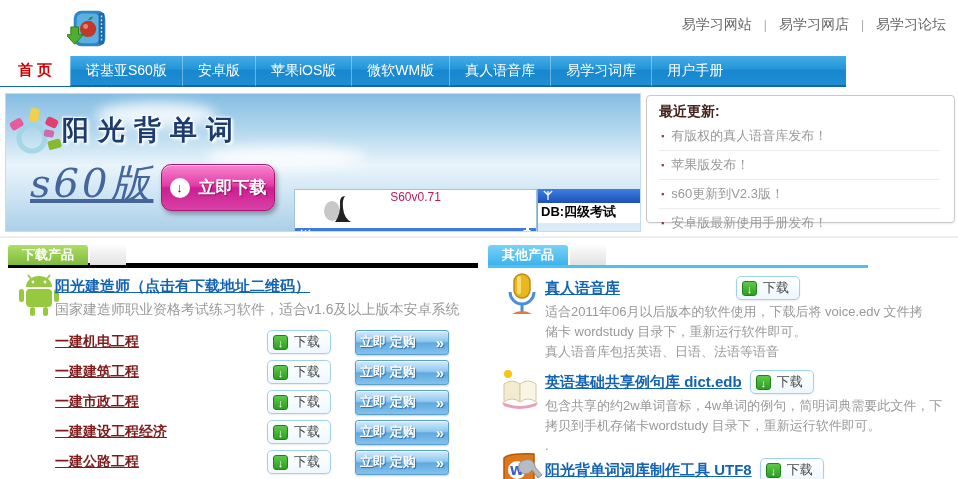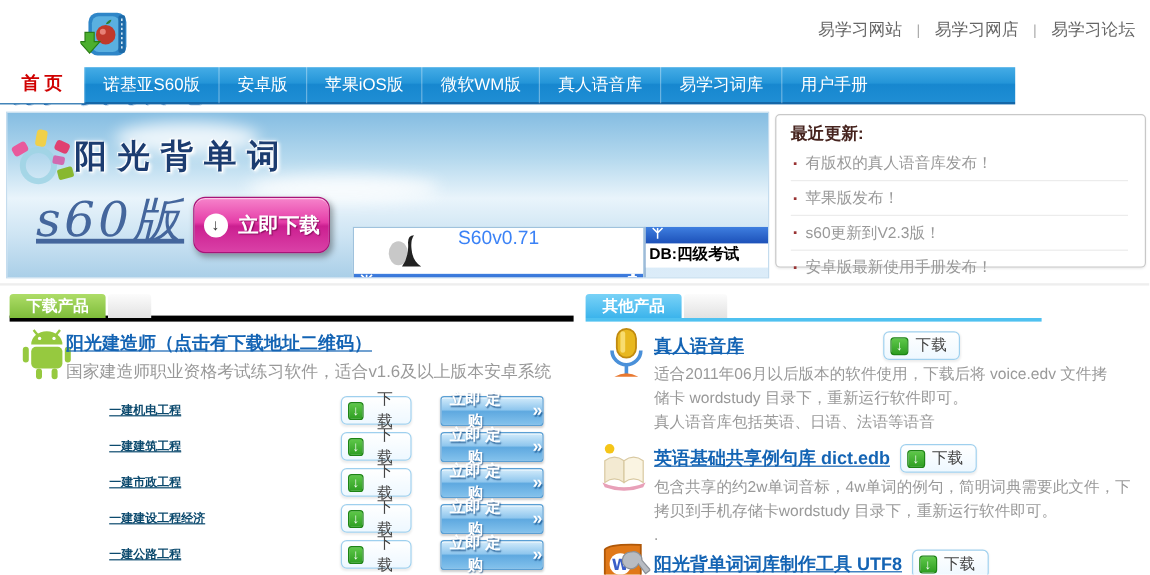--- a/index.html
+++ b/index.html
@@ -41,21 +41,21 @@
     background:linear-gradient(180deg,#f684cb 0%,#e53da8 45%,#cb1f90 52%,#da41a7 100%);
     box-shadow:2px 3px 5px rgba(0,0,0,.35), inset 0 1px 0 rgba(255,255,255,.55); }
   .buy-circle { width:20px; height:20px; border-radius:50%; background:#fff; color:#333;
     font-size:13px; font-weight:bold; line-height:20px; text-align:center; }
   .buy-label { color:#fff; font-weight:bold; font-size:17px; text-shadow:1px 1px 1px rgba(110,0,70,.7); }
   
   .phone1 { position:absolute; left:288px; top:95px; width:243px; height:136px; background:#fff;
     border:1px solid #9fc2dd; overflow:hidden; }
   .p1-titlebar { position:relative; height:38px; background:#fff; text-align:center; }
   .p1-app { font-size:16px; color:#111; padding-top:2px; }
-  .p1-ver { font-size:16px; color:#3b82f6; }
+  .p1-ver { font-size:12px; color:#be185d; }
   .p1-logo { position:absolute; left:26px; top:4px; }
   .sigbar { height:15px; display:flex; align-items:center; justify-content:space-between; padding:0 5px;
     background:linear-gradient(180deg,#3f7fe0,#1c50b8); }
   .battery { width:8px; height:11px; border:1px solid #fff; border-radius:1px; position:relative; }
   .battery:before { content:""; position:absolute; left:2px; top:-3px; width:3px; height:2px; background:#fff; }
   
   .phone2 { position:absolute; left:531px; top:95px; width:110px; height:136px; overflow:hidden;
     border-left:1px solid #88a8cc; background:linear-gradient(180deg,#d5e8f7,#eaf5fc); }
   .p2-db { height:20px; background:#fff; font-weight:bold; font-size:13px; color:#000;
     padding-left:3px; white-space:nowrap; }
@@ -81,22 +81,22 @@
   .sec-tab.blue  { background:linear-gradient(180deg,#79d2f7,#3cb4ec); }
   .sec-stub { display:inline-block; width:36px; height:20px; margin-left:2px; vertical-align:bottom;
     background:linear-gradient(180deg,#fcfcfc,#e2e2e2); border-radius:3px 3px 0 0; }
   
   .android-icon { position:absolute; left:16px; top:271px; }
   .main-link { position:absolute; left:55px; top:277px; font-size:15px; font-weight:bold;
     color:#1464b4; text-decoration:underline; cursor:pointer; }
   .main-desc { position:absolute; left:55px; top:301px; font-size:14px; color:#999; white-space:nowrap; }
   .prows { position:absolute; left:55px; top:327px; width:398px; }
   .prow { display:flex; align-items:center; height:30px; }
-  .plink { width:212px; font-size:10px; font-weight:bold; color:#0c4a6e; text-decoration:underline;
-    cursor:pointer;margin-left:36px; }
+  .plink { width:212px; font-size:14px; font-weight:bold; color:#7f1d1d; text-decoration:underline;
+    cursor:pointer; }
   .dl-btn { display:inline-flex; align-items:center; gap:6px; height:24px; padding:0 10px 0 5px;
     background:linear-gradient(180deg,#ffffff,#eef8ff); border:1px solid #9fd0ee; border-radius:5px;
     cursor:pointer; box-shadow:0 1px 2px rgba(0,0,0,.08); font-family:inherit; }
   .dl-ic { width:15px; height:15px; border-radius:3px; background:linear-gradient(180deg,#5fc84a,#2e9e22);
     border:1px solid #1d8414; color:#fff; font-size:11px; font-weight:bold; line-height:14px;
     text-align:center; }
   .dl-label { font-size:13px; color:#444; }
   .order-btn { display:inline-flex; align-items:center; justify-content:center; gap:20px; width:94px;
     height:25px; margin-left:24px; border:1px solid #5a9fd4; border-radius:3px; cursor:pointer;
     background:linear-gradient(180deg,#d4ecfb 0%,#90c7ee 45%,#5fa9e0 52%,#84c2ec 100%);

